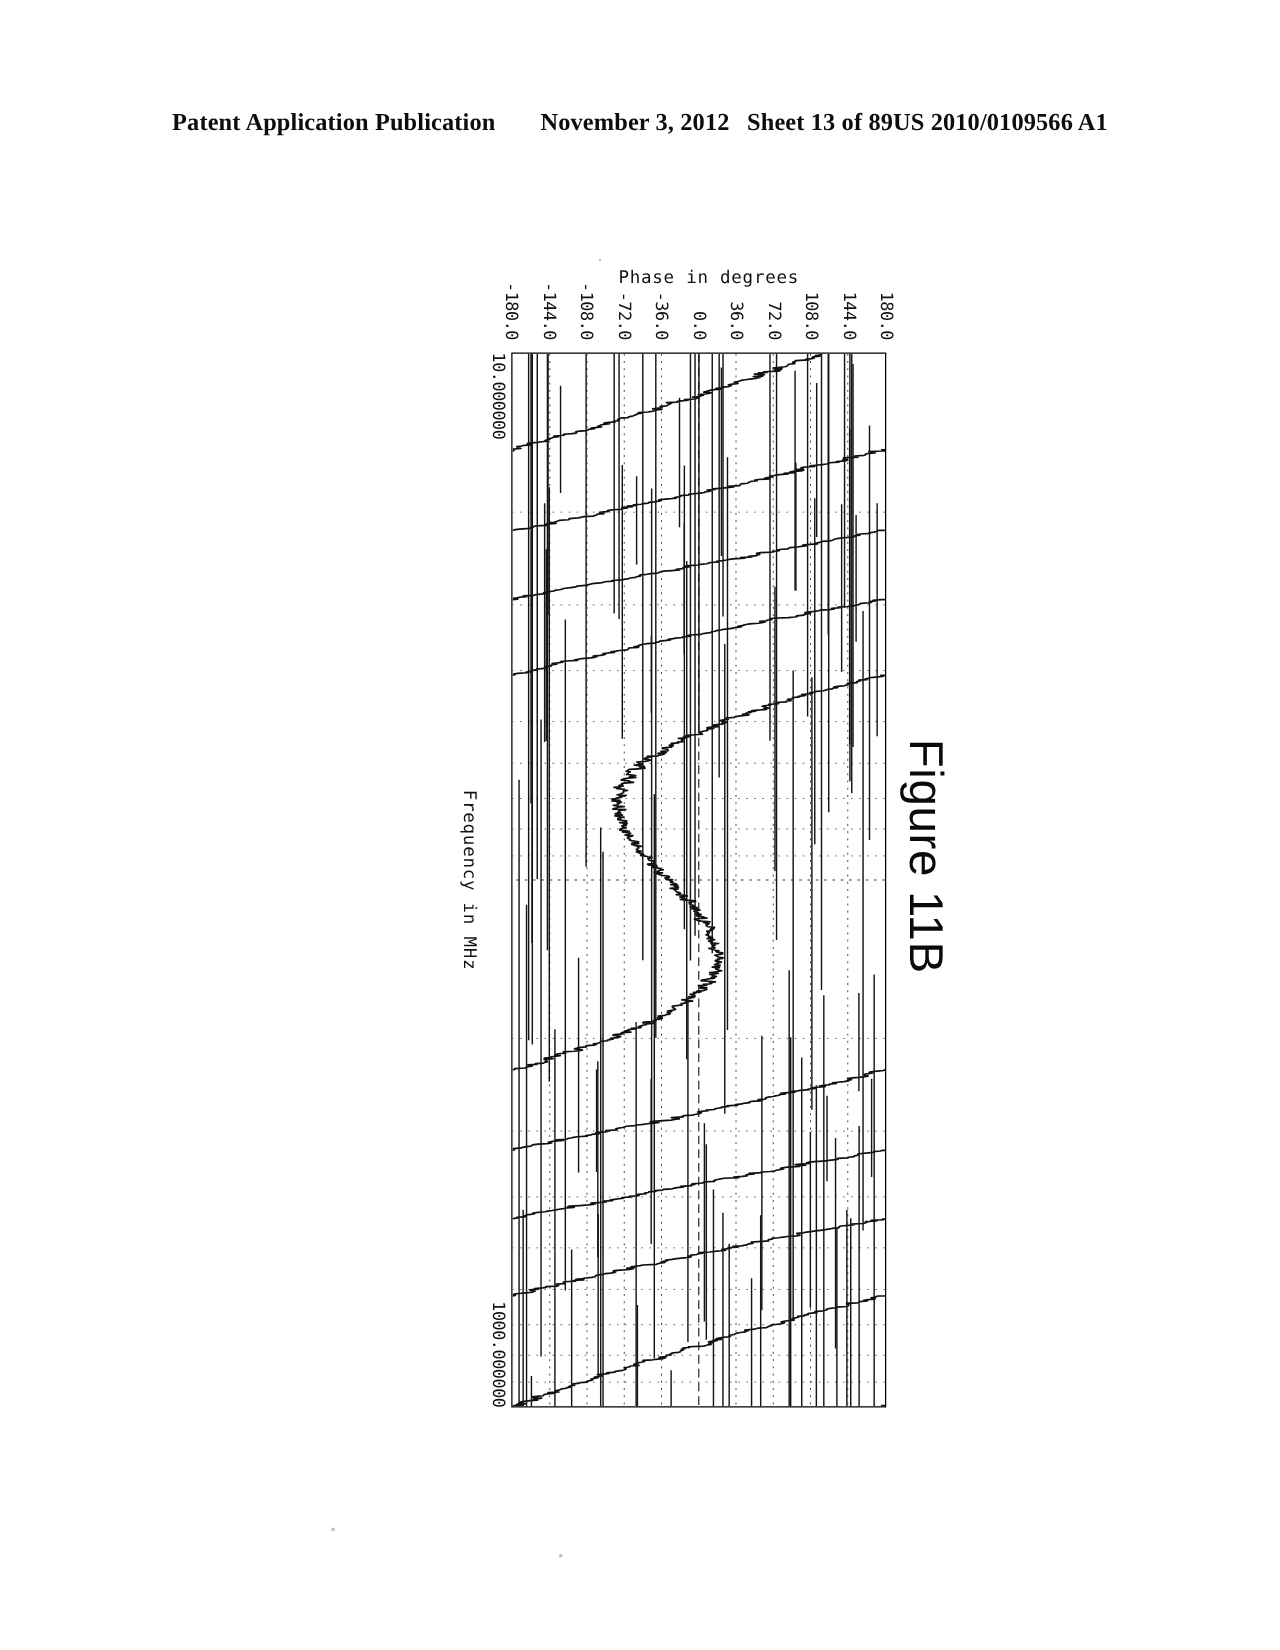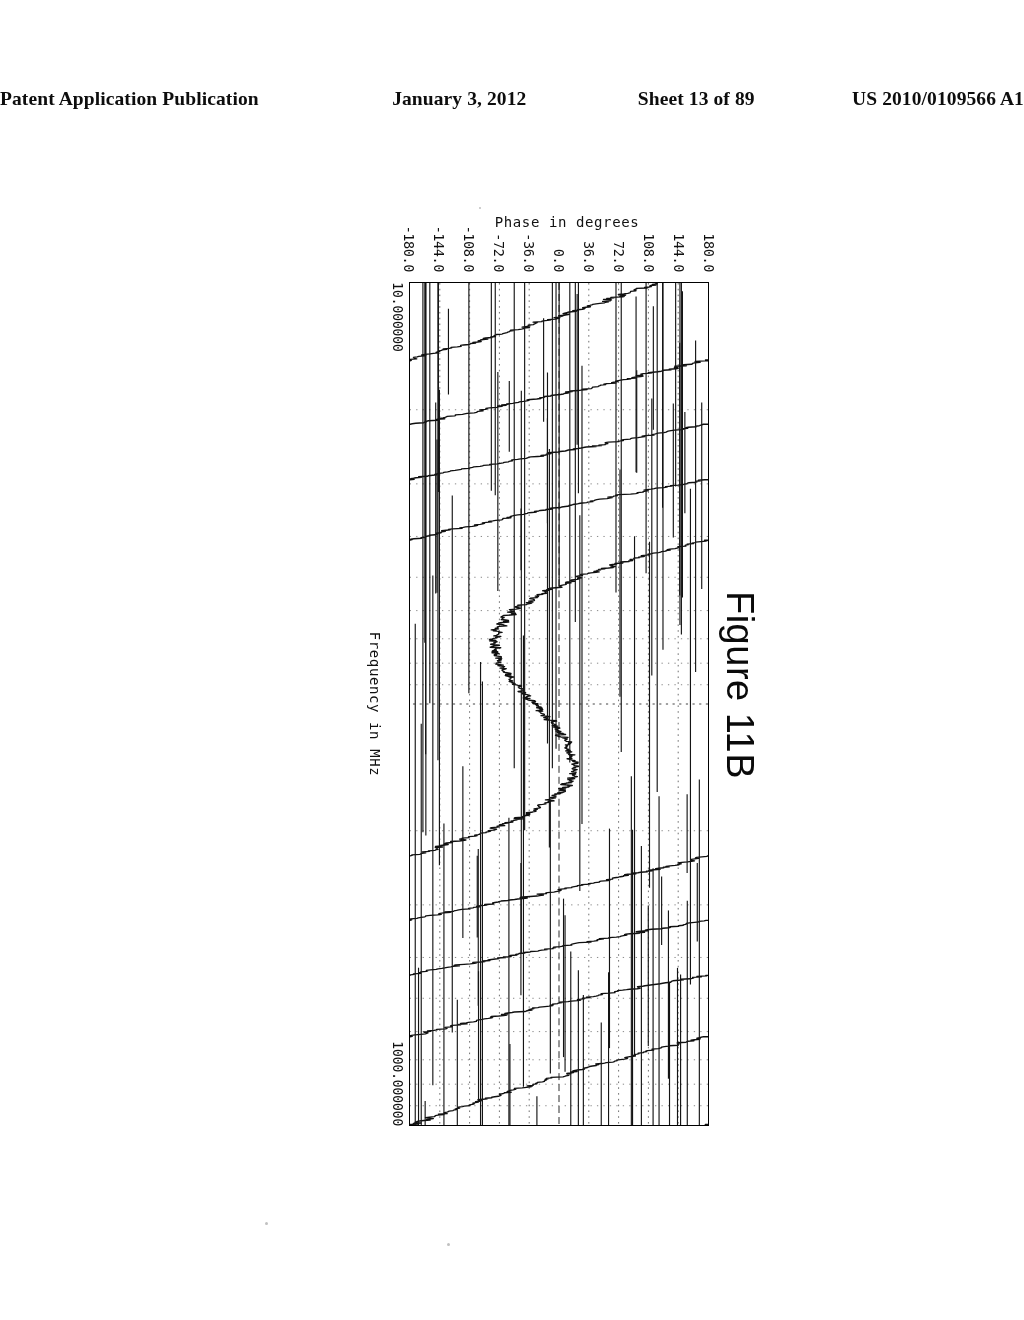--- a/index.html
+++ b/index.html
@@ -6,21 +6,21 @@
   body{
     width:1024px;height:1320px;
     background:#ffffff;
     font-family:"Liberation Serif", serif;
     position:relative;
     overflow:hidden;
   }
   
   .pat-header{
     position:absolute; left:0; top:88px; width:1024px;
-    display:flex; justify-content:space-between; align-items:baseline;
+    display:flex; justify-content:center; align-items:baseline;
     font-family:"Liberation Serif", serif;
     font-weight:bold; font-size:19.5px; color:#0d0d0d;
     letter-spacing:.1px; white-space:nowrap;
   }
   .pat-header .h-pub{margin-right:36px;}
   .pat-header .h-date{margin-right:14px;}
   .pat-header .h-sheet{}
   .pat-header .h-num{}
 
   
@@ -137,21 +137,21 @@
     background:#8d8d8d;
     border-radius:50%;
     opacity:.55;
   }
 </style>
 </head>
 <body>
 
 <div class="pat-header">
   <span class="h-pub">Patent Application Publication</span>
-  <span class="h-date">January 3, 2012</span>
+  <span class="h-date">November 3, 2012</span>
   <span class="h-sheet">Sheet 13 of 89</span>
   <span class="h-num">US 2010/0109566 A1</span>
 </div>
 
 <div id="figure-stage">
   <div id="rotwrap">
     <div class="fig-inner">
 
       <div class="ylabels" id="ylabels">
           <span class="ytick" style="top: 0px;">180.0</span>

